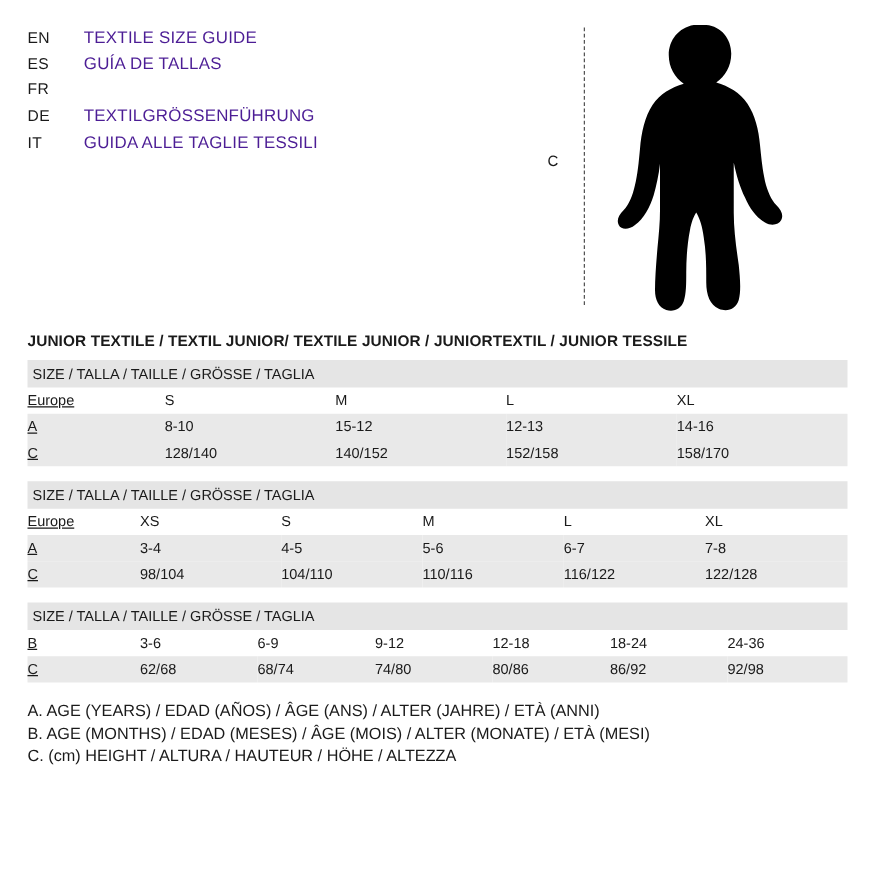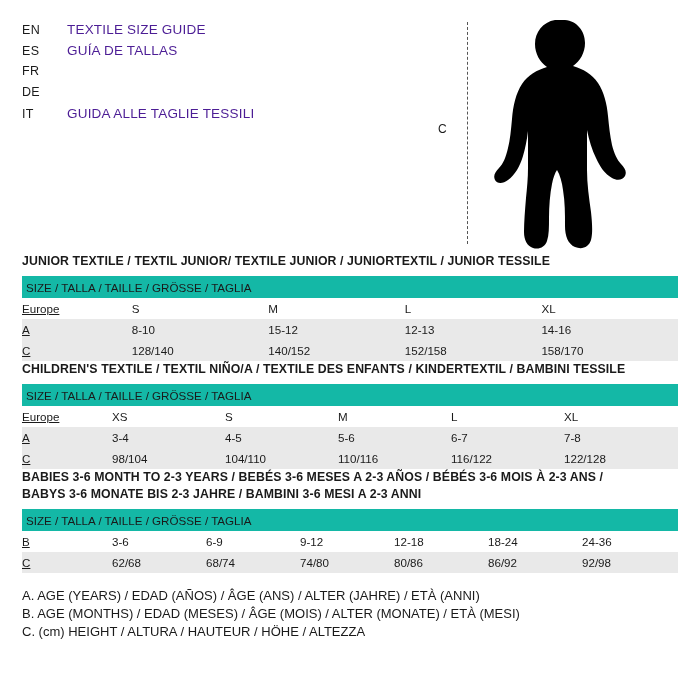--- a/index.html
+++ b/index.html
@@ -75,21 +75,21 @@
   .silhouette {
     position: absolute;
     left: 55px;
     top: 0px;
     width: 180px;
     height: 232px;
   }
 
   
   .section {
-    margin-top: 0;
+    margin-top: 12px;
   }
   .section-title {
     font-size: 12.3px;
     font-weight: bold;
     letter-spacing: 0.1px;
     color: #1a1a1a;
     line-height: 17px;
     margin-bottom: 6px;
     white-space: nowrap;
   }
@@ -99,21 +99,21 @@
     table-layout: fixed;
   }
   table.size-table td {
     font-size: 11.6px;
     color: #1a1a1a;
     padding: 2px 0 2px 0;
     vertical-align: middle;
     height: 17px;
   }
   tr.head-row td {
-    background: #14b8a6;
+    background: #e5e5e5;
     font-size: 11.6px;
     padding-left: 4px;
     height: 18px;
   }
   tr.band td {
     background: #e9e9e9;
   }
   td.col-label {
     padding-left: 4px;
     text-decoration: underline;
@@ -147,20 +147,21 @@
       </div>
       <div class="lang-row">
         <span class="lang-code">ES</span>
         <span class="lang-title">GUÍA DE TALLAS</span>
       </div>
       <div class="lang-row">
         <span class="lang-code">FR</span>
       </div>
       <div class="lang-row">
         <span class="lang-code">DE</span>
+        <span class="lang-title">TEXTILGRÖSSENFÜHRUNG</span>
       </div>
       <div class="lang-row">
         <span class="lang-code">IT</span>
         <span class="lang-title">GUIDA ALLE TAGLIE TESSILI</span>
       </div>
     </div>
 
     <div class="figure-area">
       <span class="c-label">C</span>
       <div class="dashline"></div>
@@ -239,21 +240,20 @@
           <td class="col-val">128/140</td>
           <td class="col-val">140/152</td>
           <td class="col-val">152/158</td>
           <td class="col-val">158/170</td>
         </tr>
       </tbody>
     </table>
   </div>
 
   <div class="section">
-    <div class="section-title">CHILDREN'S TEXTILE / TEXTIL NIÑO/A / TEXTILE DES ENFANTS / KINDERTEXTIL / BAMBINI TESSILE</div>
     <table class="size-table">
       <colgroup>
         <col style="width:90px">
           <col style="width:113px">
           <col style="width:113px">
           <col style="width:113px">
           <col style="width:113px">
           <col style="width:114px">
       </colgroup>
       <tbody>
@@ -282,21 +282,20 @@
           <td class="col-val">104/110</td>
           <td class="col-val">110/116</td>
           <td class="col-val">116/122</td>
           <td class="col-val">122/128</td>
         </tr>
       </tbody>
     </table>
   </div>
 
   <div class="section">
-    <div class="section-title">BABIES 3-6 MONTH TO 2-3 YEARS / BEBÉS 3-6 MESES A 2-3 AÑOS / BÉBÉS 3-6 MOIS À 2-3 ANS /<br>BABYS 3-6 MONATE BIS 2-3 JAHRE / BAMBINI 3-6 MESI A 2-3 ANNI</div>
     <table class="size-table">
       <colgroup>
         <col style="width:90px">
           <col style="width:94px">
           <col style="width:94px">
           <col style="width:94px">
           <col style="width:94px">
           <col style="width:94px">
           <col style="width:96px">
       </colgroup>

